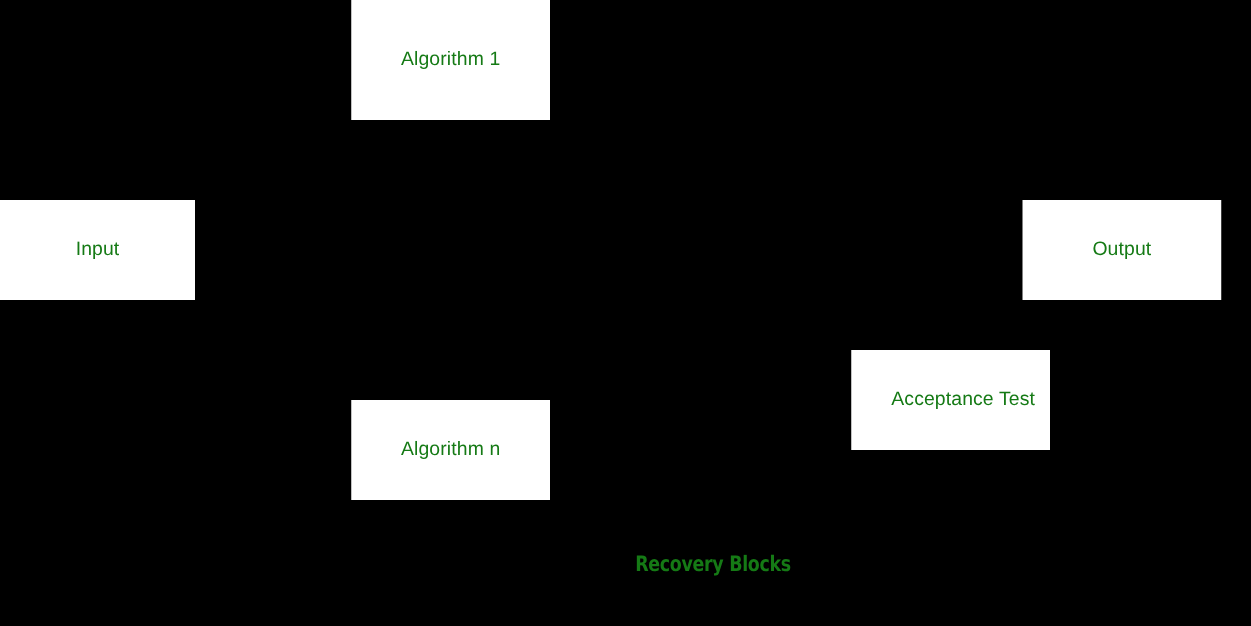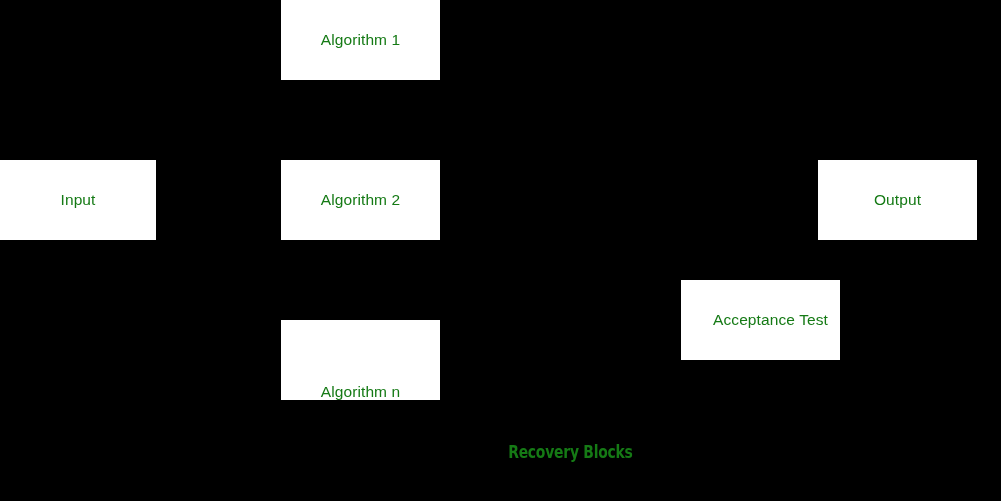--- a/index.html
+++ b/index.html
@@ -30,27 +30,27 @@
   .node-label {
     font-family: "Liberation Sans", sans-serif;
     font-size: 15.5px;
     font-weight: 400;
     line-height: 1.1;
     color: #157a15;
     letter-spacing: 0.1px;
     white-space: nowrap;
   }
   
-  #node-algorithm-1      { left: 281px; top: 0px;   width: 159px; height: 80px; }
+  #node-algorithm-1      { left: 281px; top: 0px;   width: 159px; height: 96px; }
   #node-input            { left: 0px;   top: 160px; width: 156px; height: 80px; }
   #node-algorithm-2      { left: 281px; top: 160px; width: 159px; height: 80px; }
   #node-selection-switch { left: 561px; top: 160px; width: 159px; height: 80px; }
   #node-output           { left: 818px; top: 160px; width: 159px; height: 80px; }
   #node-acceptance-test  { left: 681px; top: 280px; width: 159px; height: 80px; padding-left: 20px; }
-  #node-algorithm-n      { left: 281px; top: 320px; width: 159px; height: 80px; align-items: flex-end; }
+  #node-algorithm-n      { left: 281px; top: 320px; width: 159px; height: 80px; }
 
   #diagram-caption {
     position: absolute;
     left: 0px;
     top: 442px;
     width: 1141px;
     text-align: center;
     font-family: "DejaVu Sans", sans-serif;
     font-size: 17px;
     font-weight: 700;
@@ -67,23 +67,20 @@
 <div id="canvas">
 
   <div class="node" id="node-algorithm-1">
     <span class="node-label">Algorithm 1</span>
   </div>
 
   <div class="node" id="node-input">
     <span class="node-label">Input</span>
   </div>
 
-  <div class="node" id="node-algorithm-2">
-    <span class="node-label">Algorithm 2</span>
-  </div>
 
 
   <div class="node" id="node-output">
     <span class="node-label">Output</span>
   </div>
 
   <div class="node" id="node-acceptance-test">
     <span class="node-label">Acceptance Test</span>
   </div>
 

